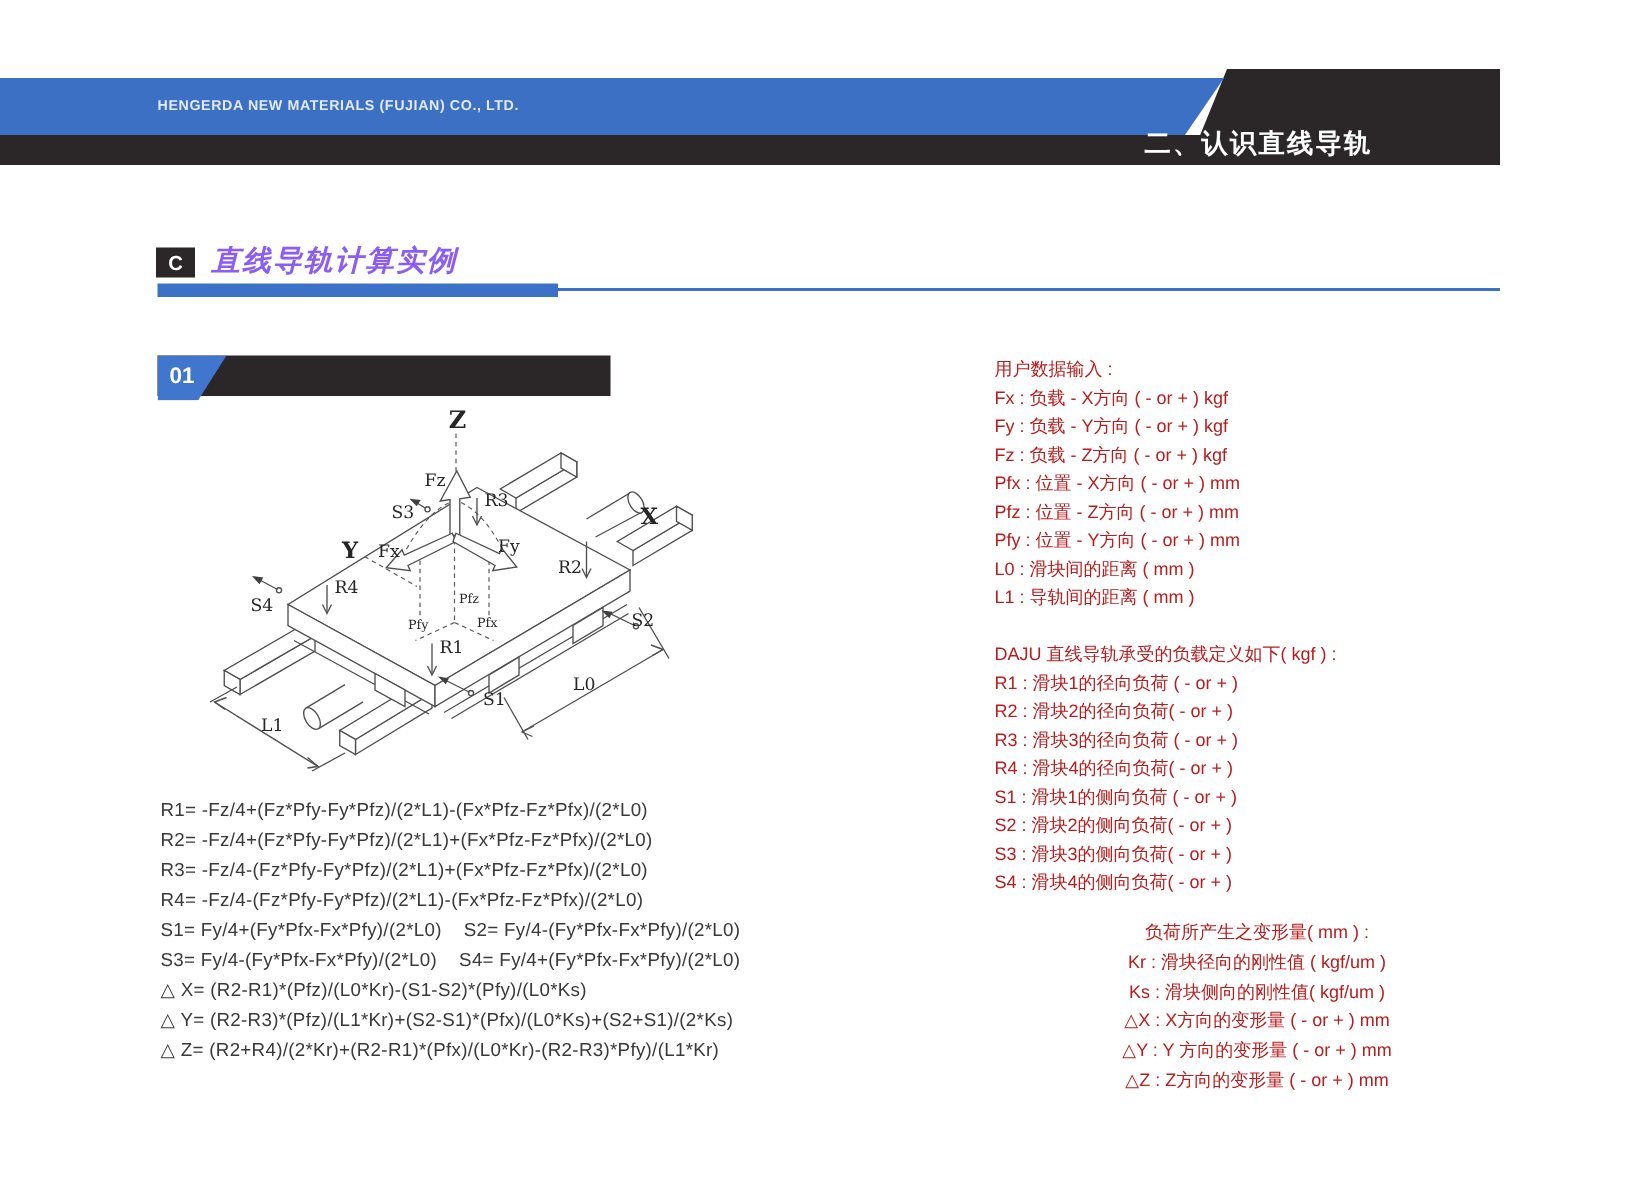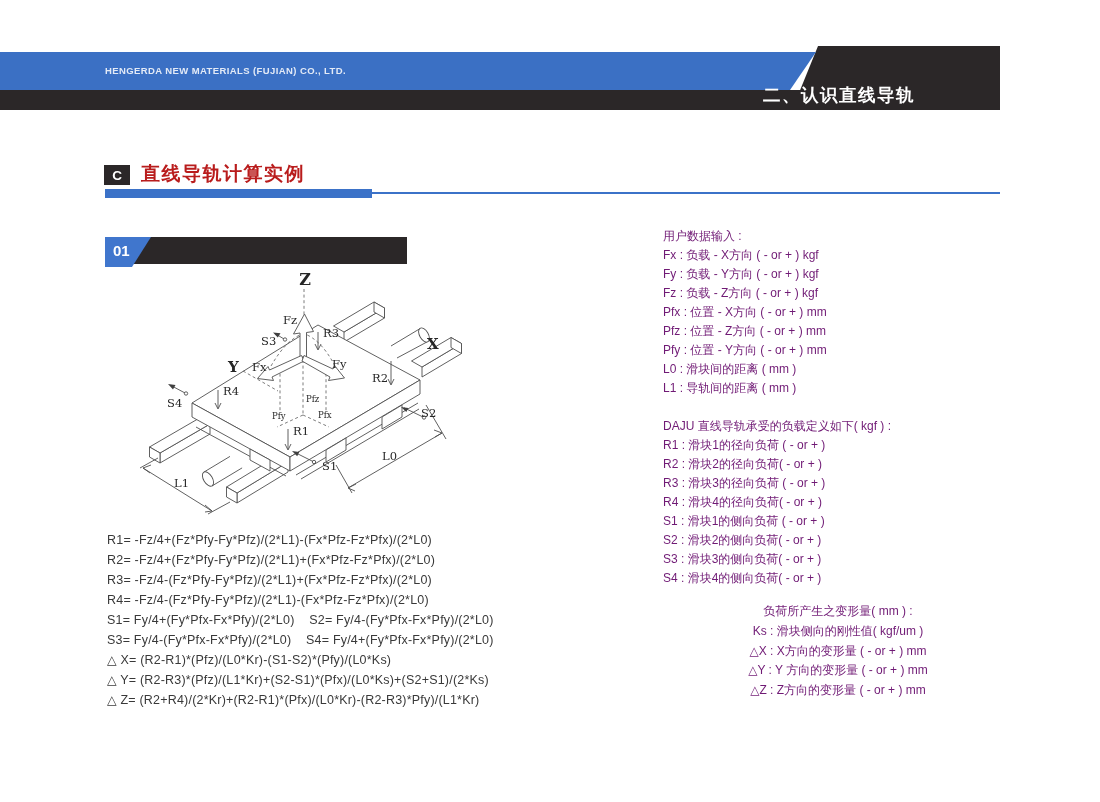--- a/index.html
+++ b/index.html
@@ -11,21 +11,21 @@
         clip-path:polygon(32px 0,100% 0,100% 100%,6px 100%);}
   .band-blue{position:absolute;left:0;top:52px;width:816px;height:38px;background:#3b70c4;
         clip-path:polygon(0 0,100% 0,calc(100% - 26px) 100%,0 100%);}
   .company{position:absolute;left:105px;top:0;height:38px;line-height:38px;
         font-size:9.5px;font-weight:bold;letter-spacing:.4px;color:#e3eaf6;}
   .chapter{position:absolute;right:85px;top:63px;height:64px;display:flex;align-items:center;
         color:#ffffff;font-size:17.5px;font-weight:bold;letter-spacing:1.5px;}
   
   .c-badge{position:absolute;left:104px;top:165px;width:26px;height:20px;background:#2b2728;
         color:#fff;font-size:13.5px;font-weight:bold;display:flex;align-items:center;justify-content:center;}
-  .sec-title{position:absolute;left:141px;top:161px;font-size:19px;font-weight:bold;color:#b91c1c;letter-spacing:1.5px;}
+  .sec-title{position:absolute;left:141px;top:161px;font-size:19px;font-weight:bold;color:#8b5cf6;letter-spacing:1.5px;font-style:italic;}
   .rule-thick{position:absolute;left:105px;top:189px;width:267px;height:9px;background:#3b72c8;}
   .rule-thin{position:absolute;left:372px;top:192px;width:641px;height:2px;background:#3b72c8;}
   
   .ban-dark{position:absolute;left:105px;top:237px;width:302px;height:27px;background:#2b2728;}
   .ban-title{position:absolute;left:176px;top:237px;height:27px;line-height:27px;
         color:#fff;font-size:14.5px;font-weight:normal;letter-spacing:3px;}
   .ban-tab{position:absolute;left:105px;top:237px;width:46px;height:30px;background:#4076cd;
         clip-path:polygon(0 0,100% 0,calc(100% - 19px) 100%,0 100%);}
   .ban-num{position:absolute;left:8px;top:0;height:27px;line-height:27px;color:#fff;font-size:15px;font-weight:bold;}
   
@@ -33,21 +33,21 @@
   .diagram svg{font-family:"DejaVu Serif","Liberation Serif",serif;}
   .dline{stroke:#4f4f4f;stroke-width:.9;fill:none;}
   .dfill{stroke:#4f4f4f;stroke-width:.9;fill:#ffffff;}
   .ddash{stroke:#5a5a5a;stroke-width:.8;fill:none;stroke-dasharray:3,2.6;}
   .dhead{fill:#3f3f3f;stroke:none;}
   .dtext{fill:#262626;}
   
   .formulas{position:absolute;left:107px;top:530px;width:470px;}
   .formula{height:20px;line-height:20px;font-size:12.5px;color:#393939;white-space:pre;letter-spacing:.2px;}
   
-  .rightcol{position:absolute;left:663px;top:227px;width:350px;font-size:12px;color:#701a75;}
+  .rightcol{position:absolute;left:663px;top:237px;width:350px;font-size:12px;color:#b91c1c;}
   .rline{line-height:19px;white-space:pre;}
   .rblock2{margin-top:19px;}
   .rblock3{margin-top:14px;text-align:center;}
   .rblock3 .rline{line-height:19.8px;}
   
   .page-badge{position:absolute;left:1012px;top:737px;width:21px;height:18px;background:#2b2728;
         color:#f2f2f2;font-size:10.5px;font-weight:bold;display:flex;align-items:center;justify-content:center;}
 </style>
 </head>
 <body>
@@ -236,20 +236,21 @@
       <div class="rline">R2 : 滑块2的径向负荷( - or + )</div>
       <div class="rline">R3 : 滑块3的径向负荷 ( - or + )</div>
       <div class="rline">R4 : 滑块4的径向负荷( - or + )</div>
       <div class="rline">S1 : 滑块1的侧向负荷 ( - or + )</div>
       <div class="rline">S2 : 滑块2的侧向负荷( - or + )</div>
       <div class="rline">S3 : 滑块3的侧向负荷( - or + )</div>
       <div class="rline">S4 : 滑块4的侧向负荷( - or + )</div>
     </div>
     <div class="rblock3">
       <div class="rline">负荷所产生之变形量( mm ) :</div>
+      <div class="rline">Kr : 滑块径向的刚性值 ( kgf/um )</div>
       <div class="rline">Ks : 滑块侧向的刚性值( kgf/um )</div>
       <div class="rline">△X : X方向的变形量 ( - or + ) mm</div>
       <div class="rline">△Y : Y 方向的变形量 ( - or + ) mm</div>
       <div class="rline">△Z : Z方向的变形量 ( - or + ) mm</div>
     </div>
   </div>
 
   <div class="page-badge">08</div>
 
 </div>

